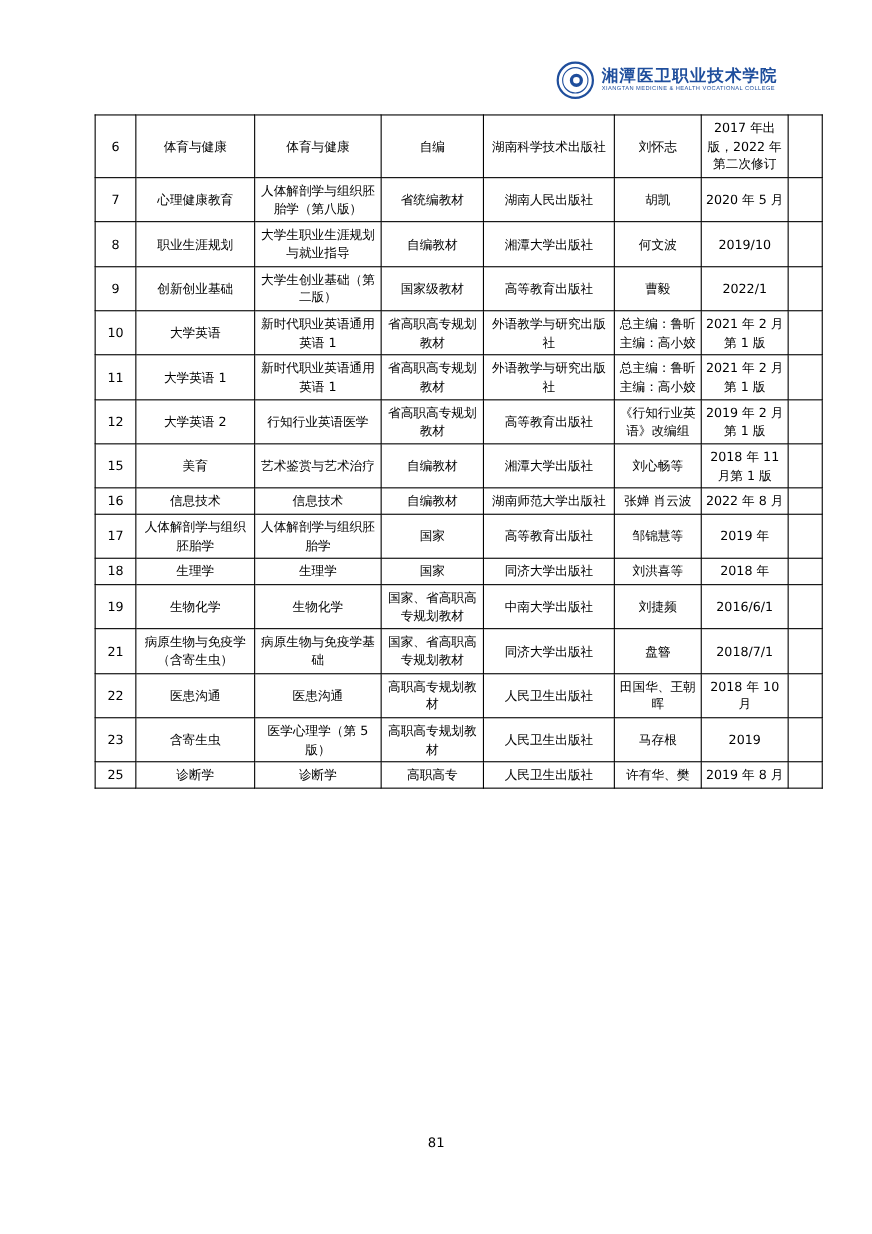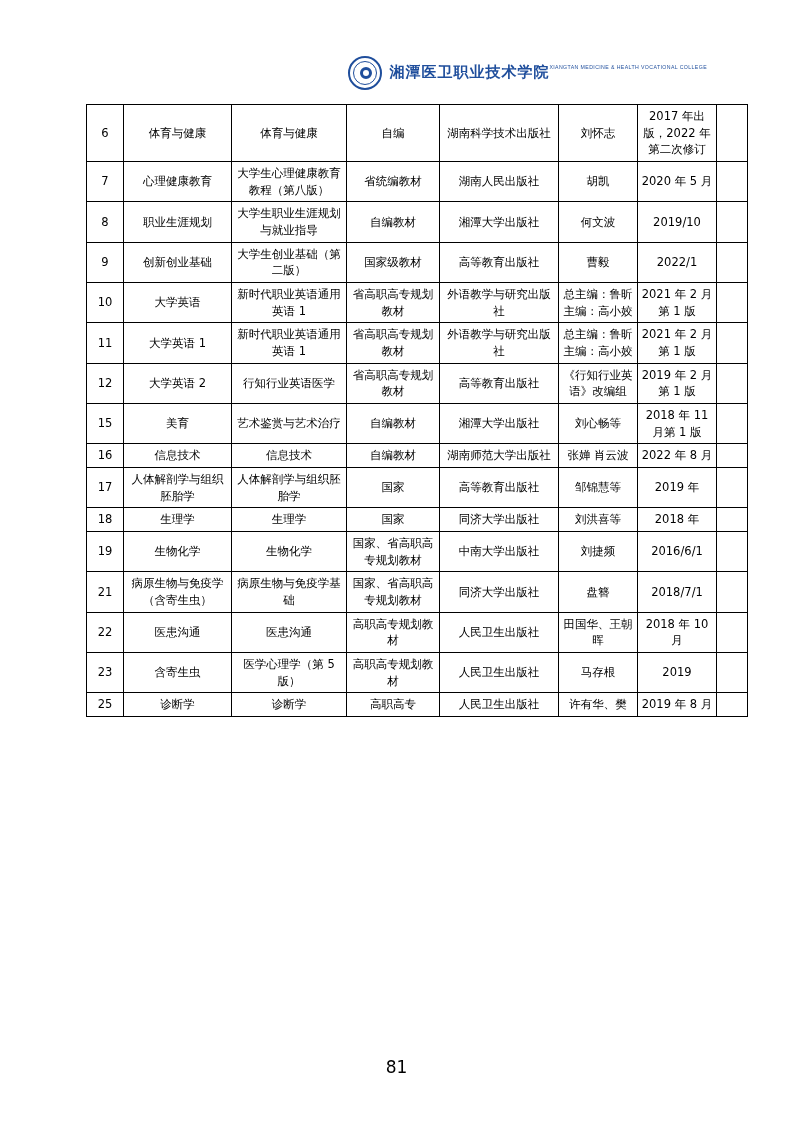--- a/index.html
+++ b/index.html
@@ -57,21 +57,21 @@
     left: 10px;
     top: 9px;
     width: 12px;
     height: 12px;
     border-radius: 50%;
     border: 3px solid #1f4e9c;
     box-sizing: border-box;
   }
   .logo-text {
     display: flex;
-    flex-direction: row;
+    flex-direction: column;
     justify-content: center;
     line-height: 1.15;
   }
   .logo-cn {
     font-family: "DejaVu Serif", "Liberation Serif", serif;
     font-size: 15px;
     font-weight: bold;
     color: #1f4e9c;
     letter-spacing: 1px;
     white-space: nowrap;
@@ -117,23 +117,22 @@
   .cell-top {
     vertical-align: top;
   }
   
   .page-number {
     position: absolute;
     left: 0;
     right: 0;
     top: 1032px;
     text-align: center;
-    font-size: 17px;
+    font-size: 12px;
     font-family: "DejaVu Sans", "Liberation Sans", sans-serif;
-    margin-top: 25px;
   }
 </style>
 </head>
 <body>
 
 <div class="page">
 
   <div class="logo-block">
     <div class="logo-seal"></div>
     <div class="logo-text">
@@ -153,21 +152,21 @@
           <td class="c-type cell-top">自编</td>
           <td class="c-press cell-top">湖南科学技术出版社</td>
           <td class="c-author cell-top">刘怀志</td>
           <td class="c-date cell-top">2017 年出版，2022 年第二次修订</td>
           <td class="c-note"></td>
         </tr>
 
         <tr>
           <td class="c-no cell-top">7</td>
           <td class="c-course">心理健康教育</td>
-          <td class="c-book cell-top">大学生心理健康教育教程（第八版）</td>
+          <td class="c-book cell-top">人体解剖学与组织胚胎学（第八版）</td>
           <td class="c-type cell-top">省统编教材</td>
           <td class="c-press cell-top">湖南人民出版社</td>
           <td class="c-author cell-top">胡凯</td>
           <td class="c-date cell-top">2020 年 5 月</td>
           <td class="c-note"></td>
         </tr>
 
         <tr>
           <td class="c-no cell-top">8</td>
           <td class="c-course">职业生涯规划</td>

